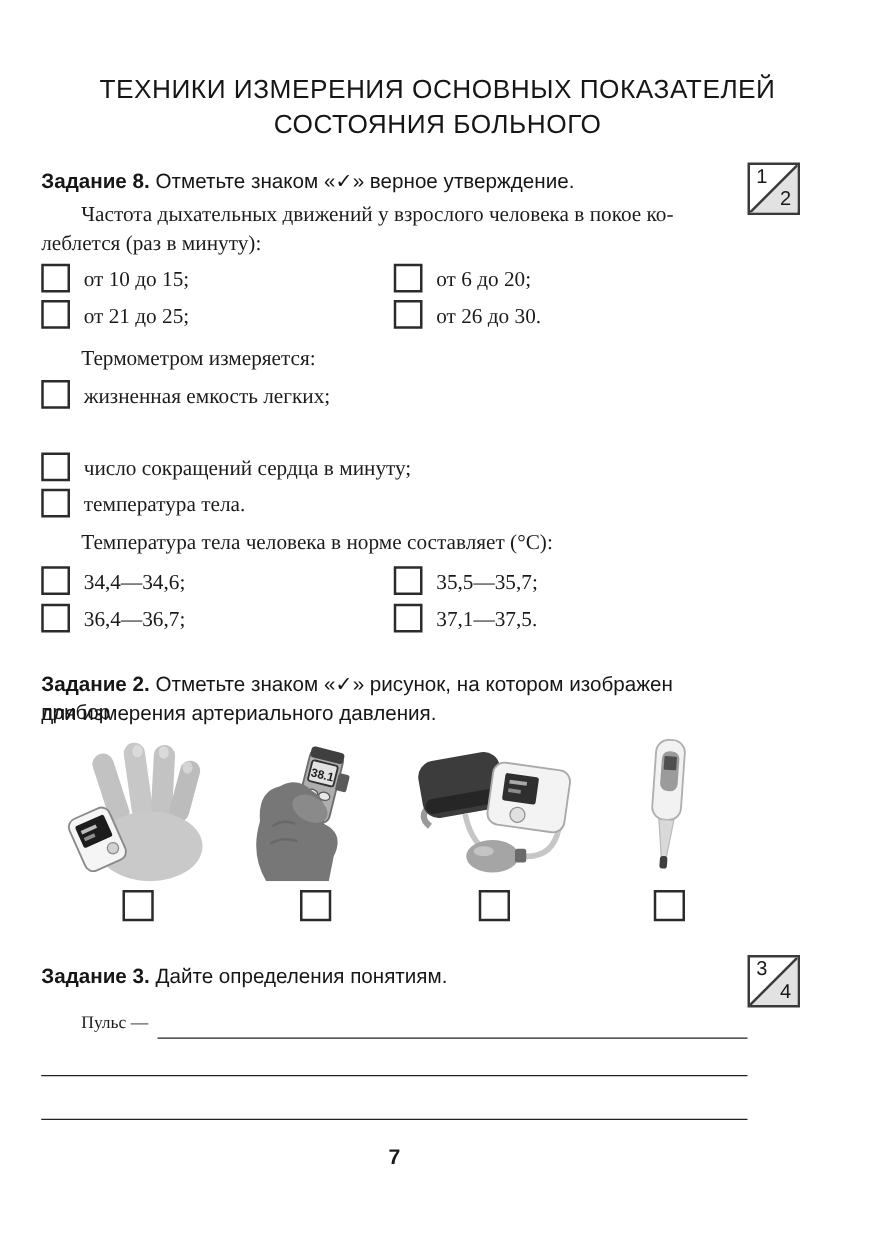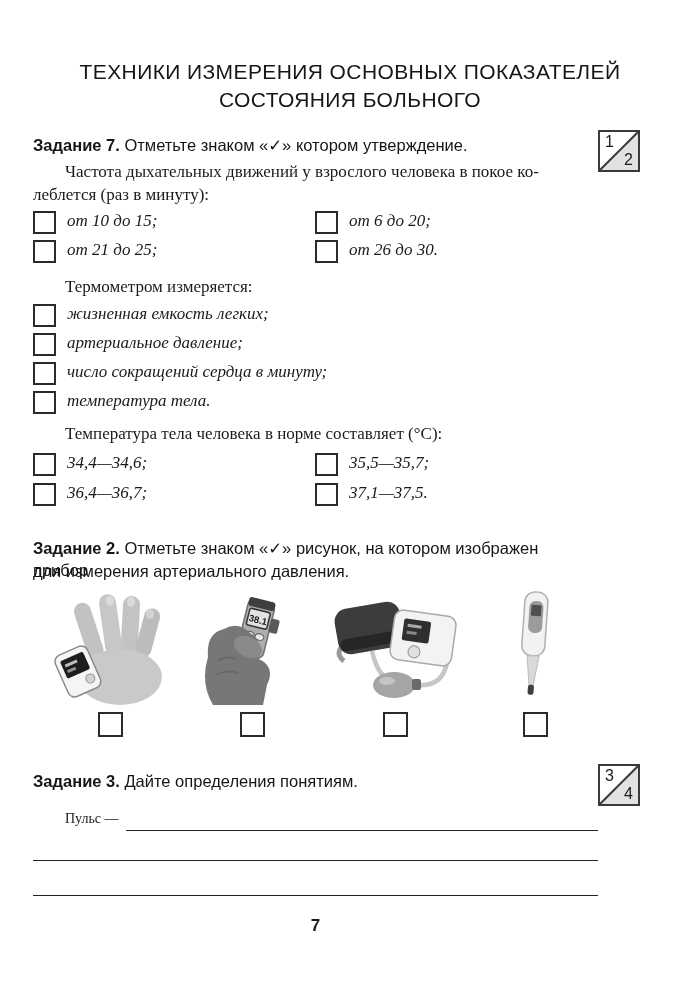--- a/index.html
+++ b/index.html
@@ -9,21 +9,21 @@
   .serif{font-family:Liberation Serif, serif;font-size:17px;}
   .title{top:58px;left:0;width:700px;text-align:center;
          font-family:"Liberation Sans",sans-serif;font-size:21px;line-height:28px;
          letter-spacing:0.4px;color:#161616;}
   .task-header{left:33px;width:560px;font-family:"Liberation Sans",sans-serif;
                font-size:16.5px;line-height:22px;color:#161616;}
   .task-header b{font-weight:bold;}
   .para{left:33px;width:567px;line-height:23px;}
   .para .indent{text-indent:32px;}
   .subq{left:65px;}
-  .opt{display:flex;align-items:flex-start;height:23px;font-style:italic;}
+  .opt{display:flex;align-items:flex-end;height:23px;}
   .cb{display:inline-block;width:19px;height:19px;border:2px solid #2b2b2b;
       background:#fff;flex:0 0 auto;}
   .opt .opt-label{margin-left:11px;font-family:"Liberation Serif",serif;font-size:17px;white-space:nowrap;}
   .img-cb{position:absolute;width:21px;height:21px;border:2px solid #2b2b2b;background:#fff;}
   .scorebox{position:absolute;left:598px;width:38px;height:38px;border:2px solid #3a3a3a;background:#fff;}
   .scorebox svg{position:absolute;left:0;top:0;}
   .sb-top{position:absolute;left:5px;top:1px;font-family:"Liberation Sans",sans-serif;
           font-size:16px;color:#1a1a1a;}
   .sb-bottom{position:absolute;right:5px;bottom:1px;font-family:"Liberation Sans",sans-serif;
           font-size:16px;color:#1a1a1a;}
@@ -39,22 +39,22 @@
 <body>
 
 <div class="page">
 
   <div class="abs title">
     <div>ТЕХНИКИ ИЗМЕРЕНИЯ ОСНОВНЫХ ПОКАЗАТЕЛЕЙ</div>
     <div>СОСТОЯНИЯ БОЛЬНОГО</div>
   </div>
 
   <div class="abs task-header" style="top:134px">
-    <b>Задание 7.</b>
-    <span>Отметьте знаком «✓» котором утверждение.</span>
+    <b>Задание 8.</b>
+    <span>Отметьте знаком «✓» верное утверждение.</span>
   </div>
 
   <div class="scorebox" style="top:130px">
     <svg width="38" height="38" viewBox="0 0 38 38">
       <polygon points="0,38 38,38 38,0" fill="#e2e2e2"></polygon>
       <line x1="0" y1="38" x2="38" y2="0" stroke="#3a3a3a" stroke-width="2"></line>
     </svg>
     <span class="sb-top">1</span>
     <span class="sb-bottom">2</span>
   </div>
@@ -79,24 +79,20 @@
   <div class="abs opt" style="top:240px;left:315px">
     <span class="cb"></span>
     <span class="opt-label">от 26 до 30.</span>
   </div>
 
   <div class="abs serif subq" style="top:277px">Термометром измеряется:</div>
 
   <div class="abs opt" style="top:304px;left:33px">
     <span class="cb"></span>
     <span class="opt-label">жизненная емкость легких;</span>
-  </div>
-  <div class="abs opt" style="top:333px;left:33px">
-    <span class="cb"></span>
-    <span class="opt-label">артериальное давление;</span>
   </div>
   <div class="abs opt" style="top:362px;left:33px">
     <span class="cb"></span>
     <span class="opt-label">число сокращений сердца в минуту;</span>
   </div>
   <div class="abs opt" style="top:391px;left:33px">
     <span class="cb"></span>
     <span class="opt-label">температура тела.</span>
   </div>
 

